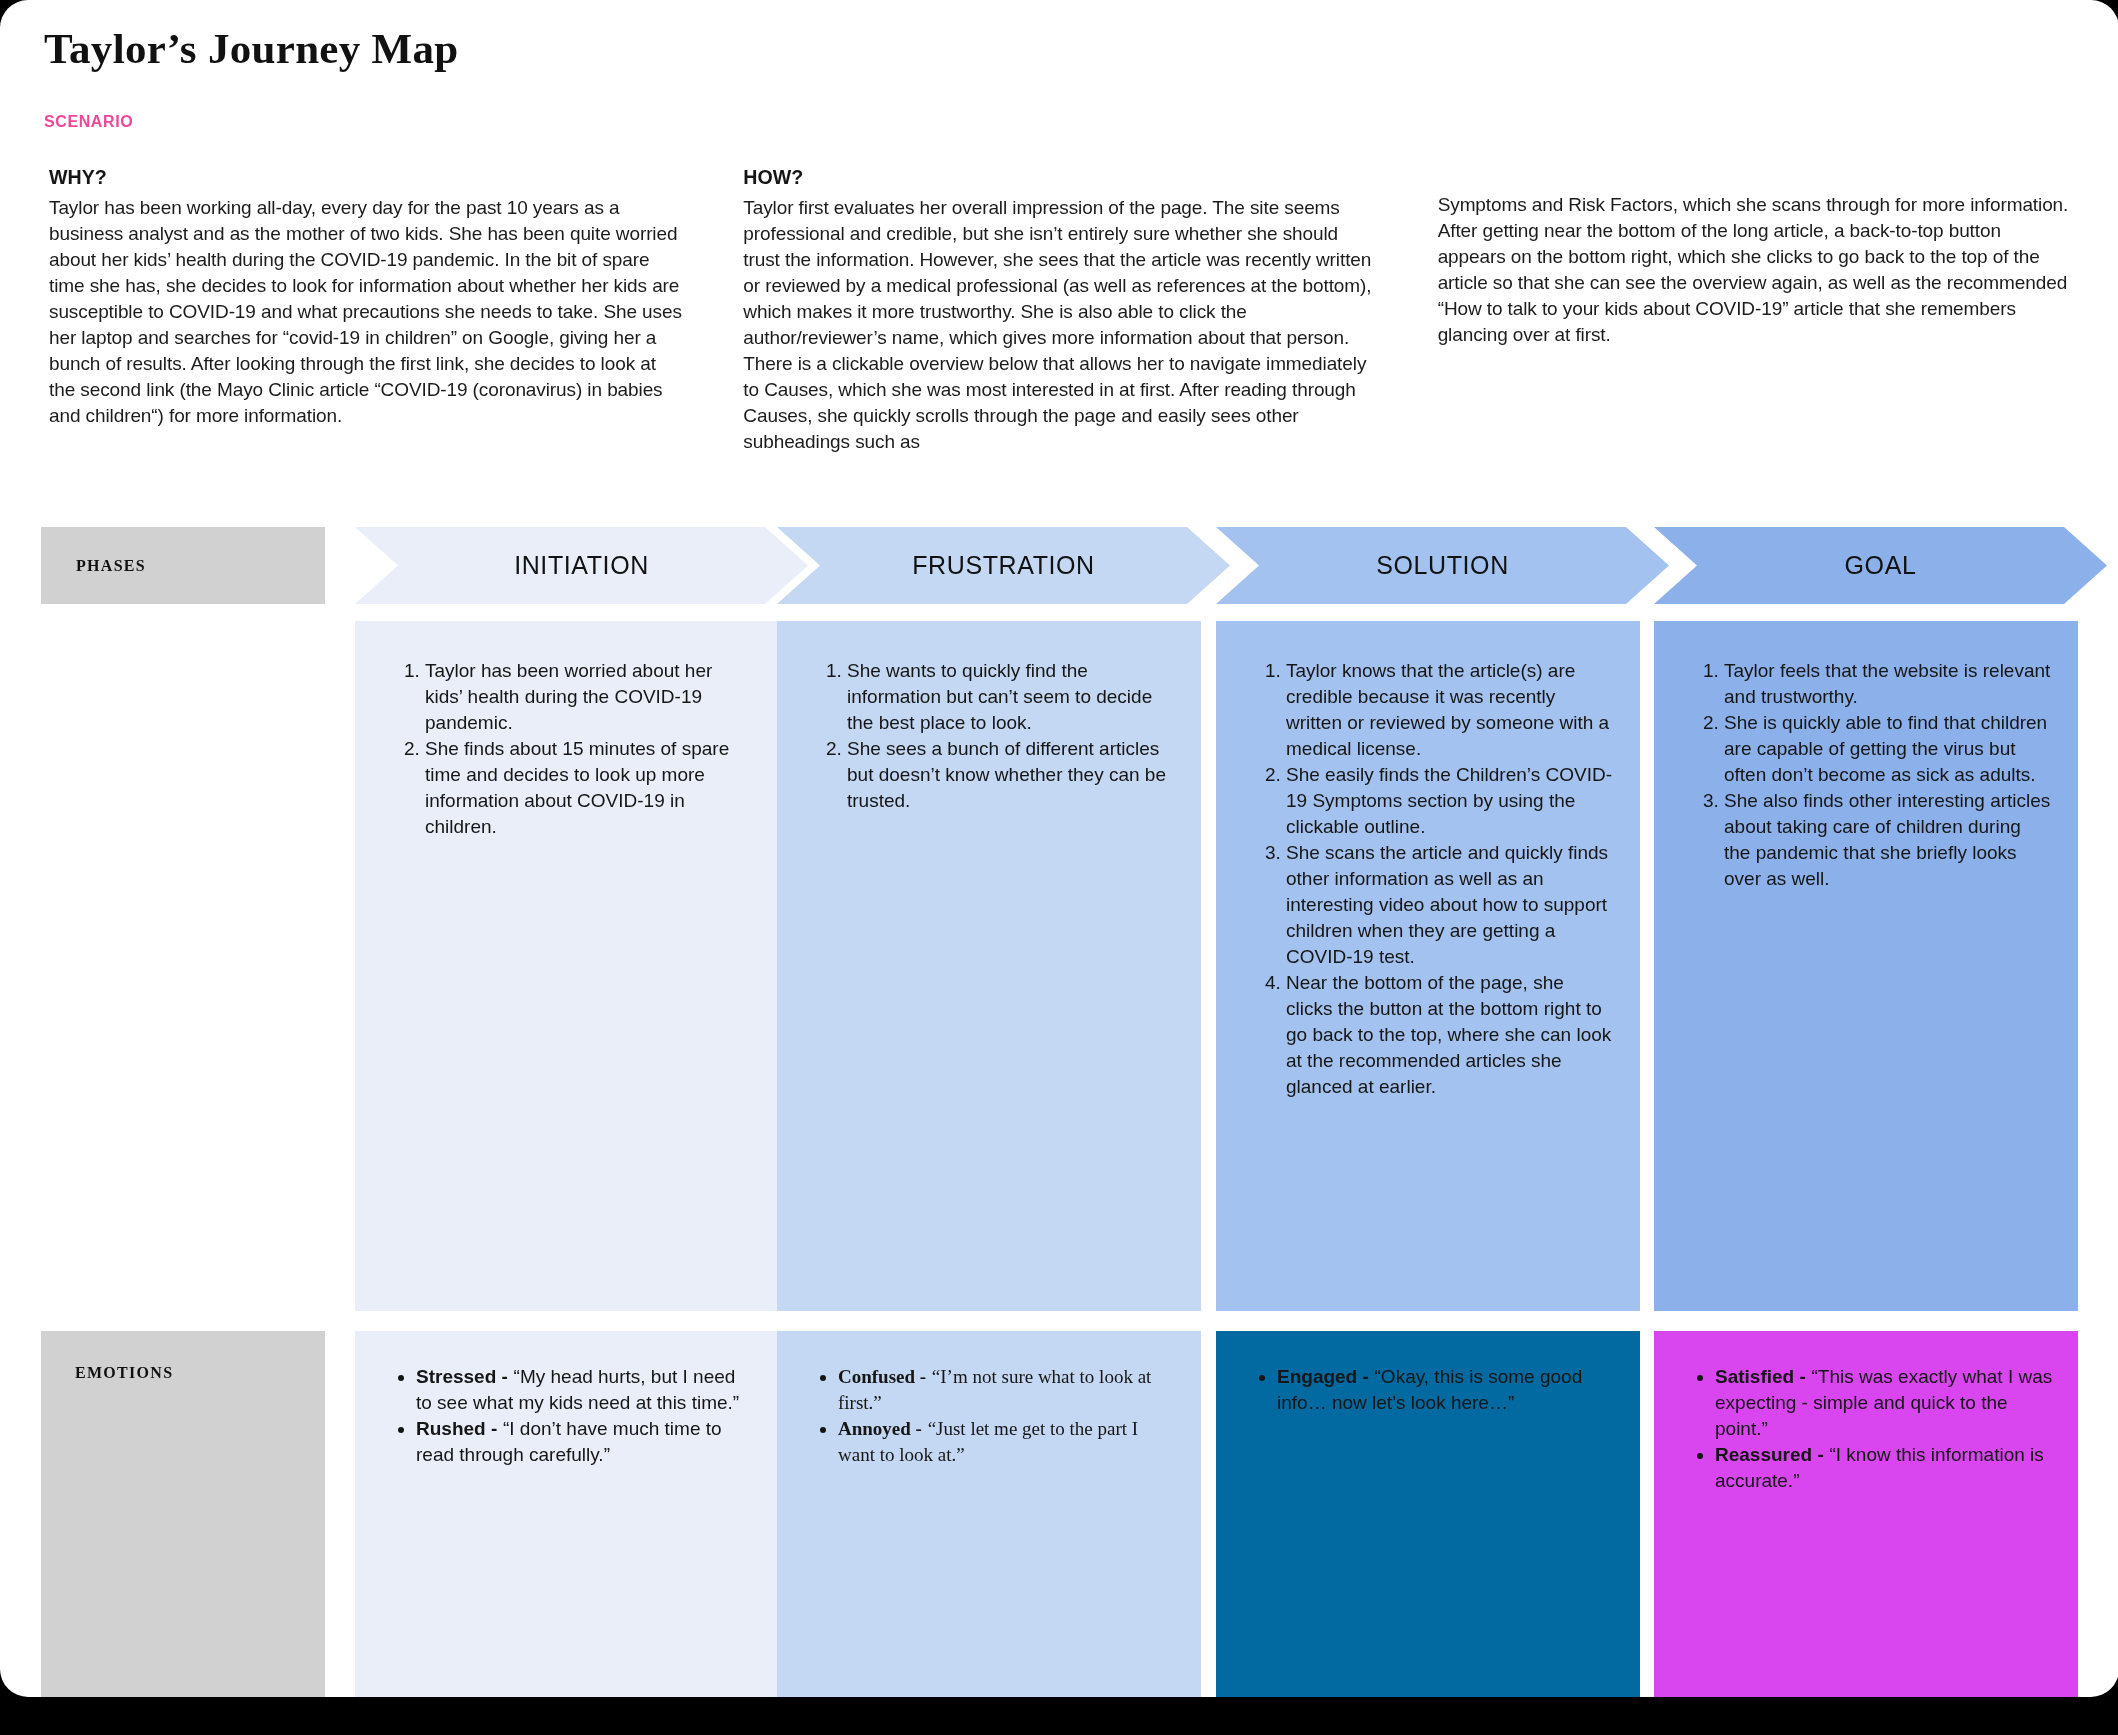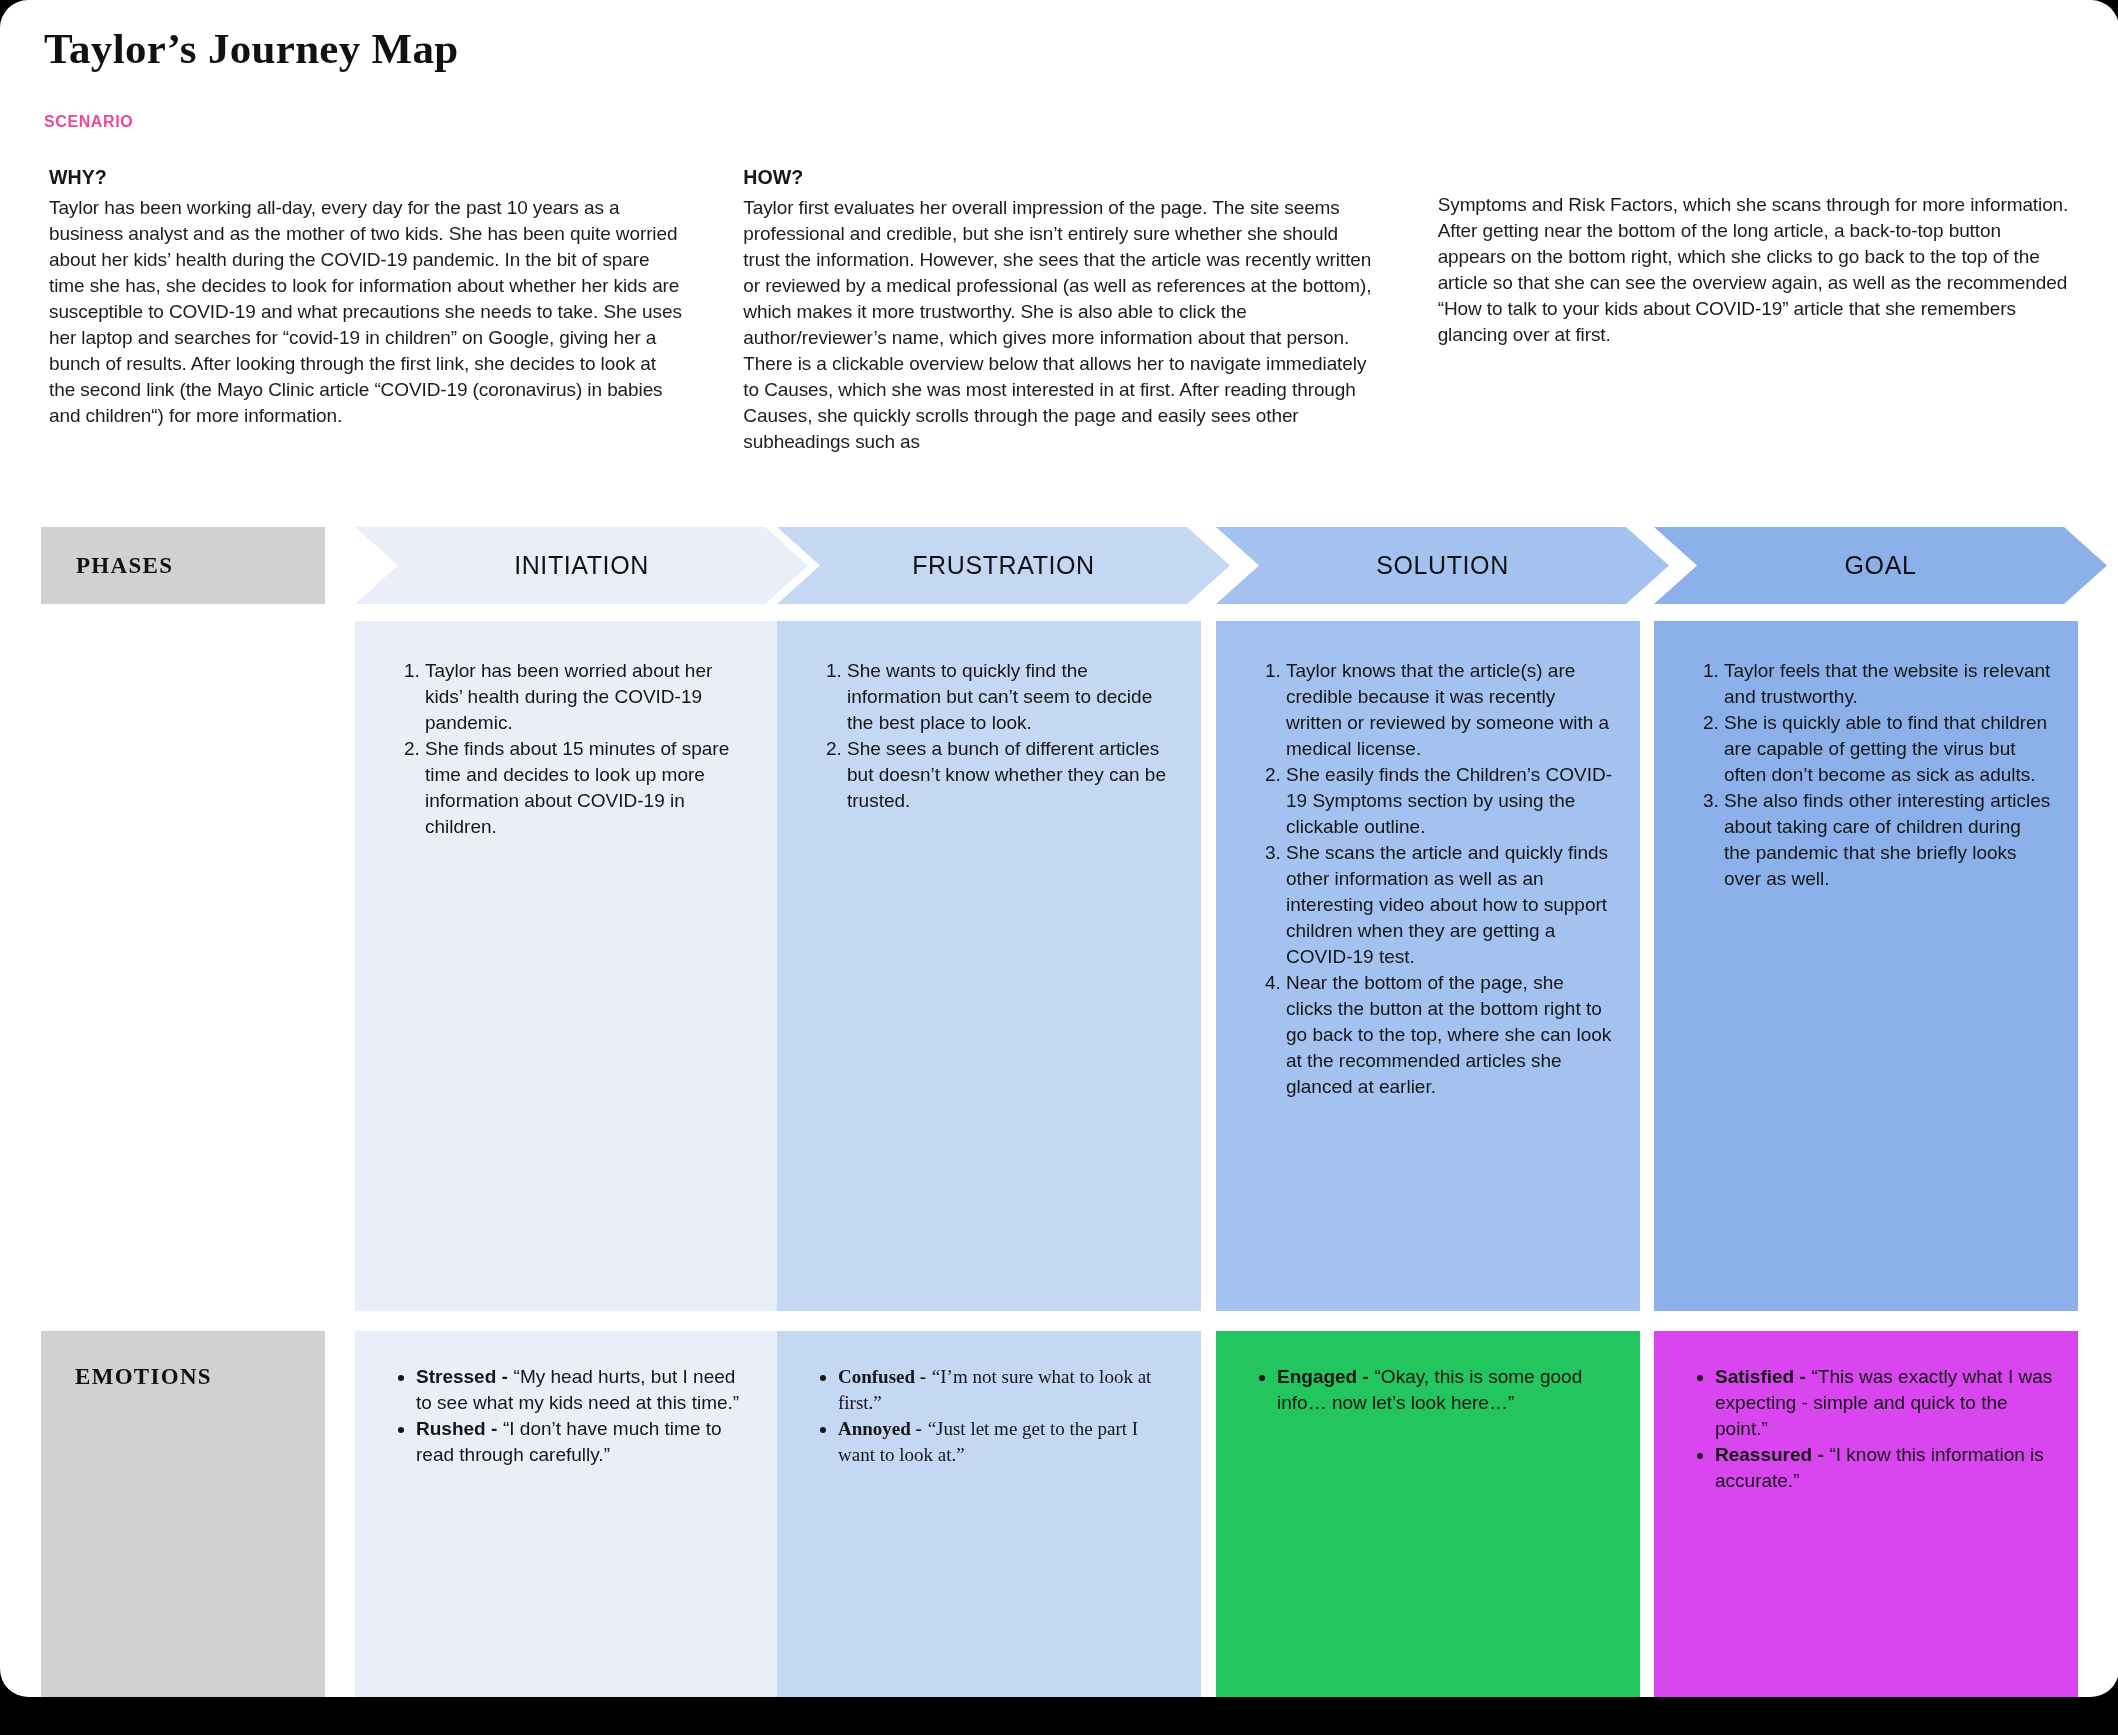--- a/index.html
+++ b/index.html
@@ -37,21 +37,21 @@
     margin:0;font-size:19px;line-height:1.37;color:#1c1c1c;
     letter-spacing:-0.1px;
   }
   .journey{
     position:absolute;left:41px;top:527px;width:2037px;height:1179px;
   }
   .cell{position:absolute;}
   .label-cell{background:#d1d1d1;}
   .label-text{
     font-family:"Liberation Serif","DejaVu Serif",serif;
-    font-weight:700;font-size:23px;color:#111;
+    font-weight:700;font-size:16px;color:#111;
     letter-spacing:1.3px;
   }
   .phases-label{left:0;top:0;width:284px;height:77px;
     display:flex;align-items:center;padding-left:35px;box-sizing:border-box;}
   .actions-label{left:0;top:94px;width:284px;height:690px;
     padding:33px 0 0 35px;box-sizing:border-box;line-height:1.9;}
   .emotions-label{left:0;top:804px;width:284px;height:375px;
     padding:33px 0 0 34px;box-sizing:border-box;}
   .phase-arrow{
     position:absolute;top:0;height:77px;width:453px;
@@ -153,21 +153,21 @@
         <li><b class="emotion-label">Stressed -</b><span>“My head hurts, but I need to see what my kids need at this time.”</span></li>
         <li><b class="emotion-label">Rushed -</b><span>“I don’t have much time to read through carefully.”</span></li>
       </ul>
     </div>
     <div class="cell content-cell emotions-cell col-1" style="background-color: rgb(196, 215, 243); font-family: Liberation Serif, serif;">
       <ul>
         <li><b class="emotion-label">Confused -</b><span>“I’m not sure what to look at first.”</span></li>
         <li><b class="emotion-label">Annoyed -</b><span>“Just let me get to the part I want to look at.”</span></li>
       </ul>
     </div>
-    <div class="cell content-cell emotions-cell col-2" style="background-color: #22c55e;">
+    <div class="cell content-cell emotions-cell col-2" style="background-color: #0369a1;">
       <ul>
         <li><b class="emotion-label">Engaged -</b><span>“Okay, this is some good info… now let’s look here…”</span></li>
       </ul>
     </div>
     <div class="cell content-cell emotions-cell col-3" style="background-color: #d946ef;">
       <ul>
         <li><b class="emotion-label">Satisfied -</b><span>“This was exactly what I was expecting - simple and quick to the point.”</span></li>
         <li><b class="emotion-label">Reassured -</b><span>“I know this information is accurate.”</span></li>
       </ul>
     </div>

